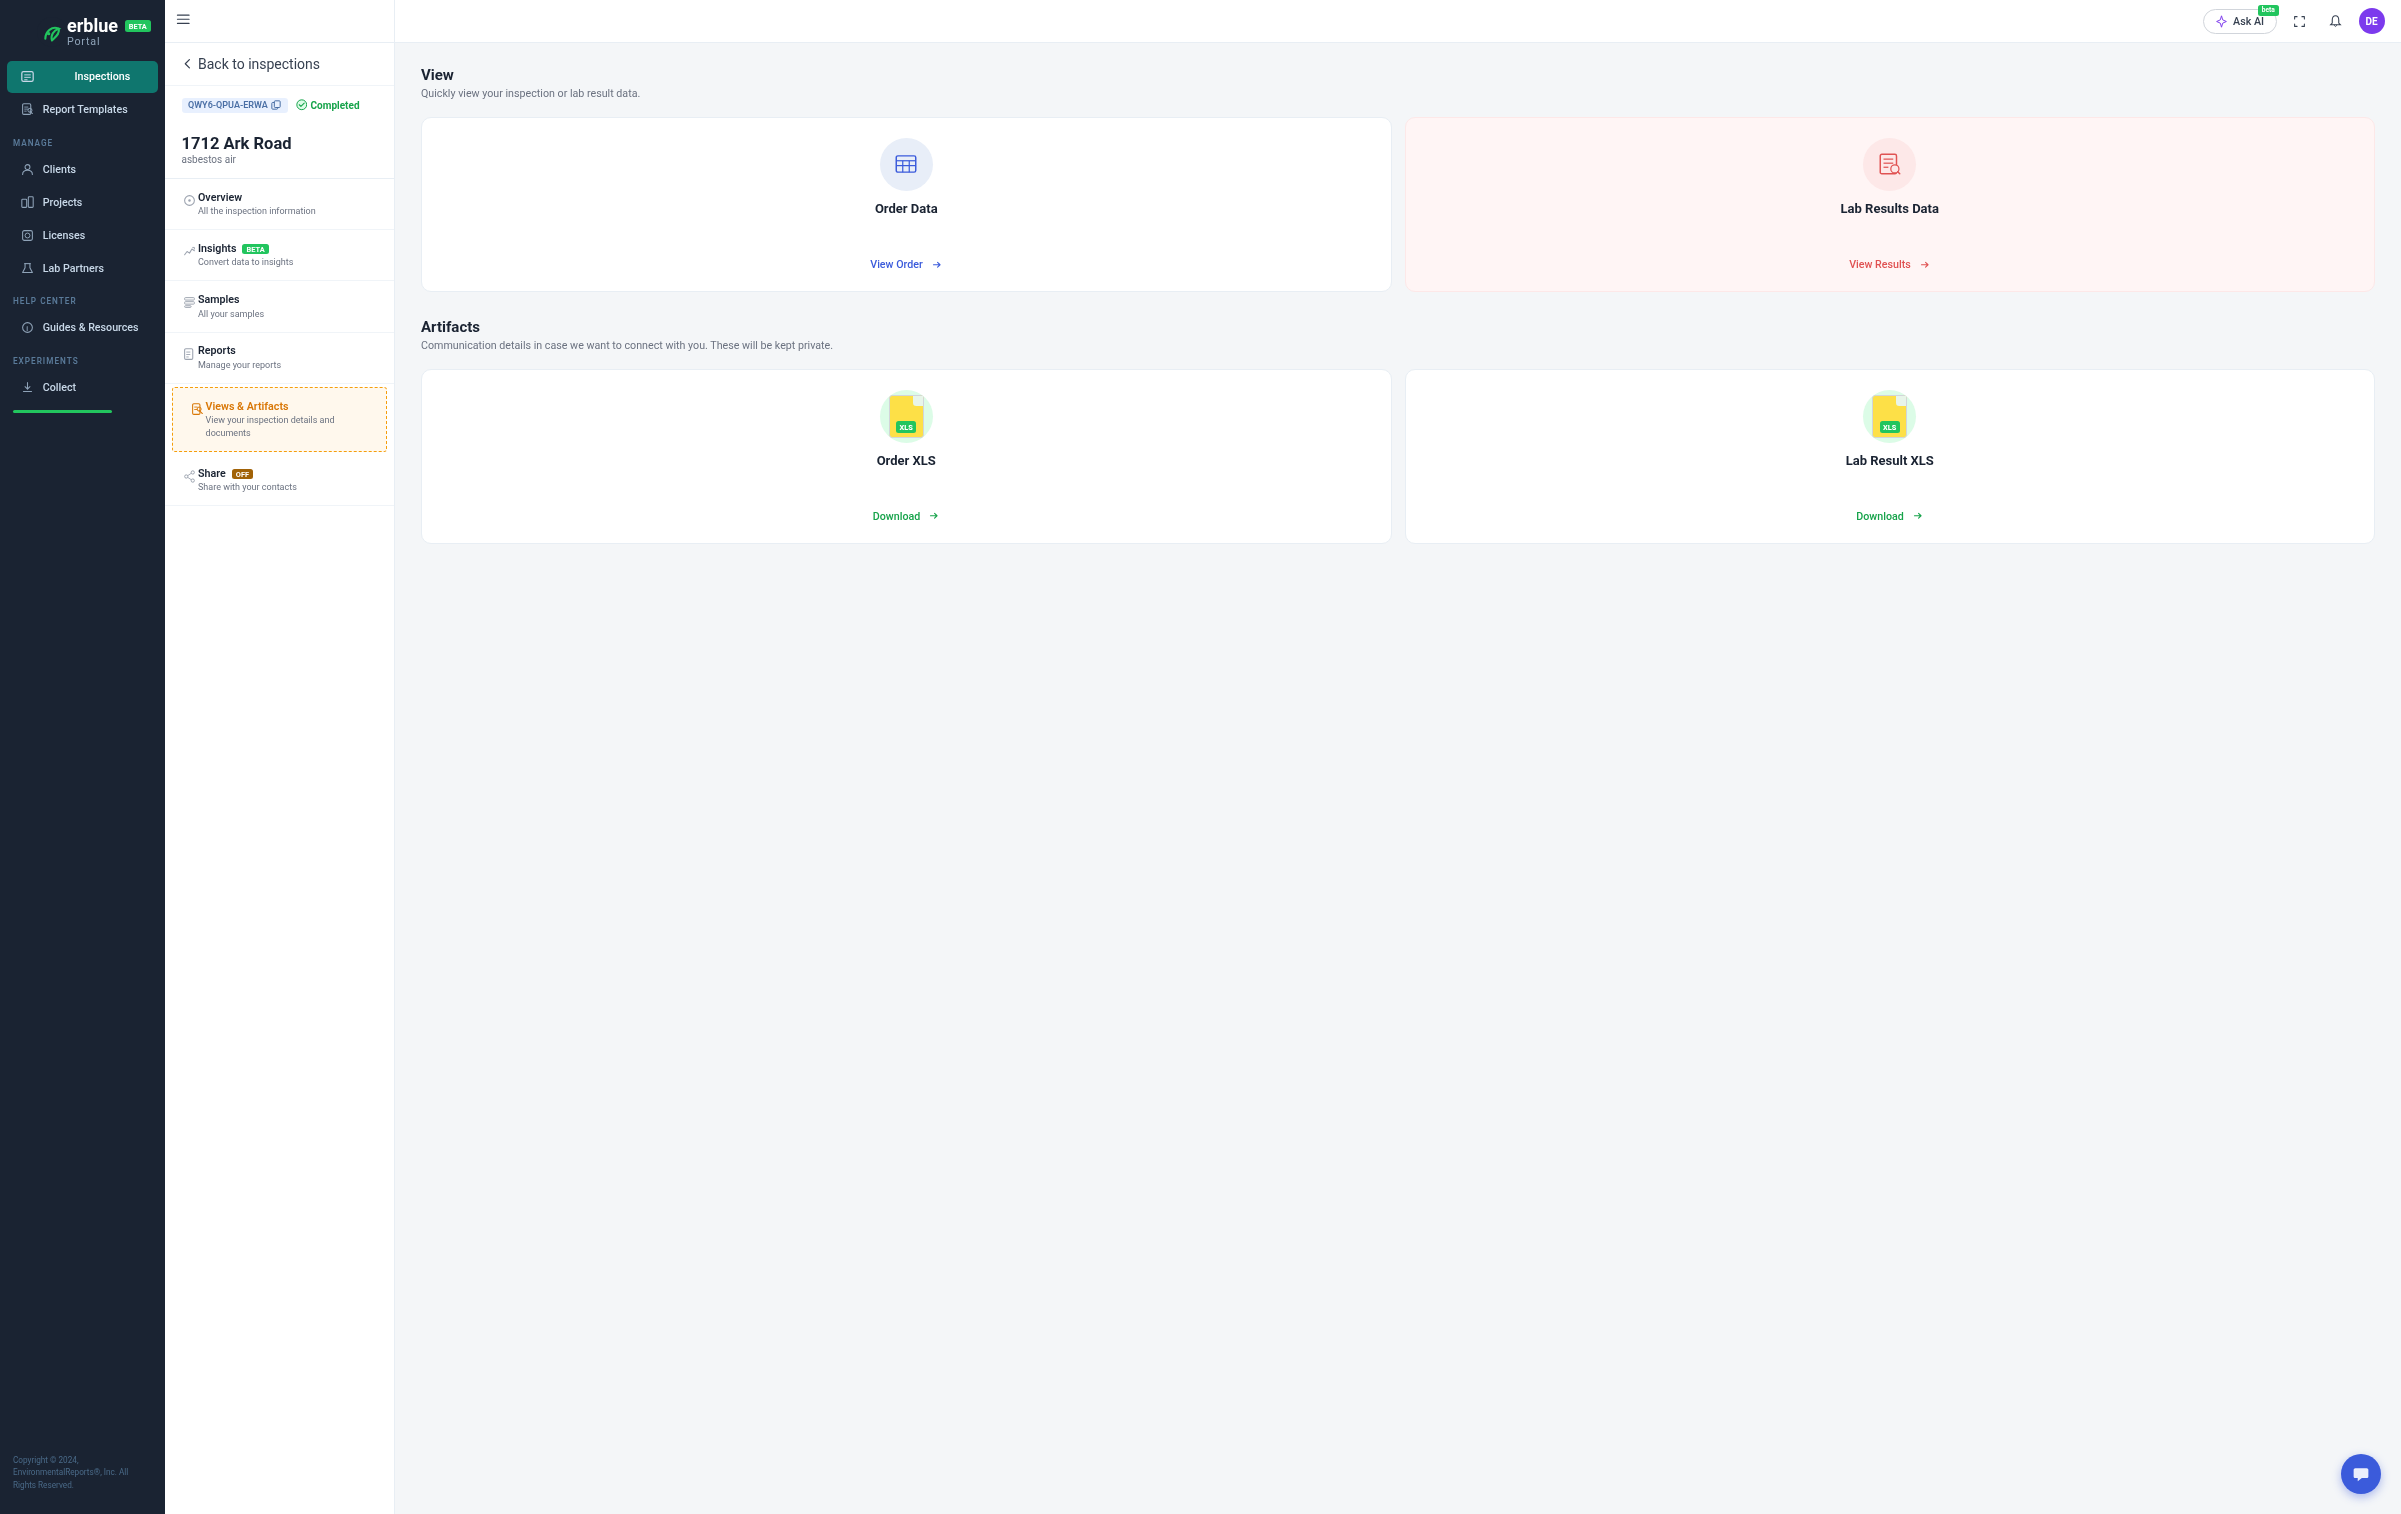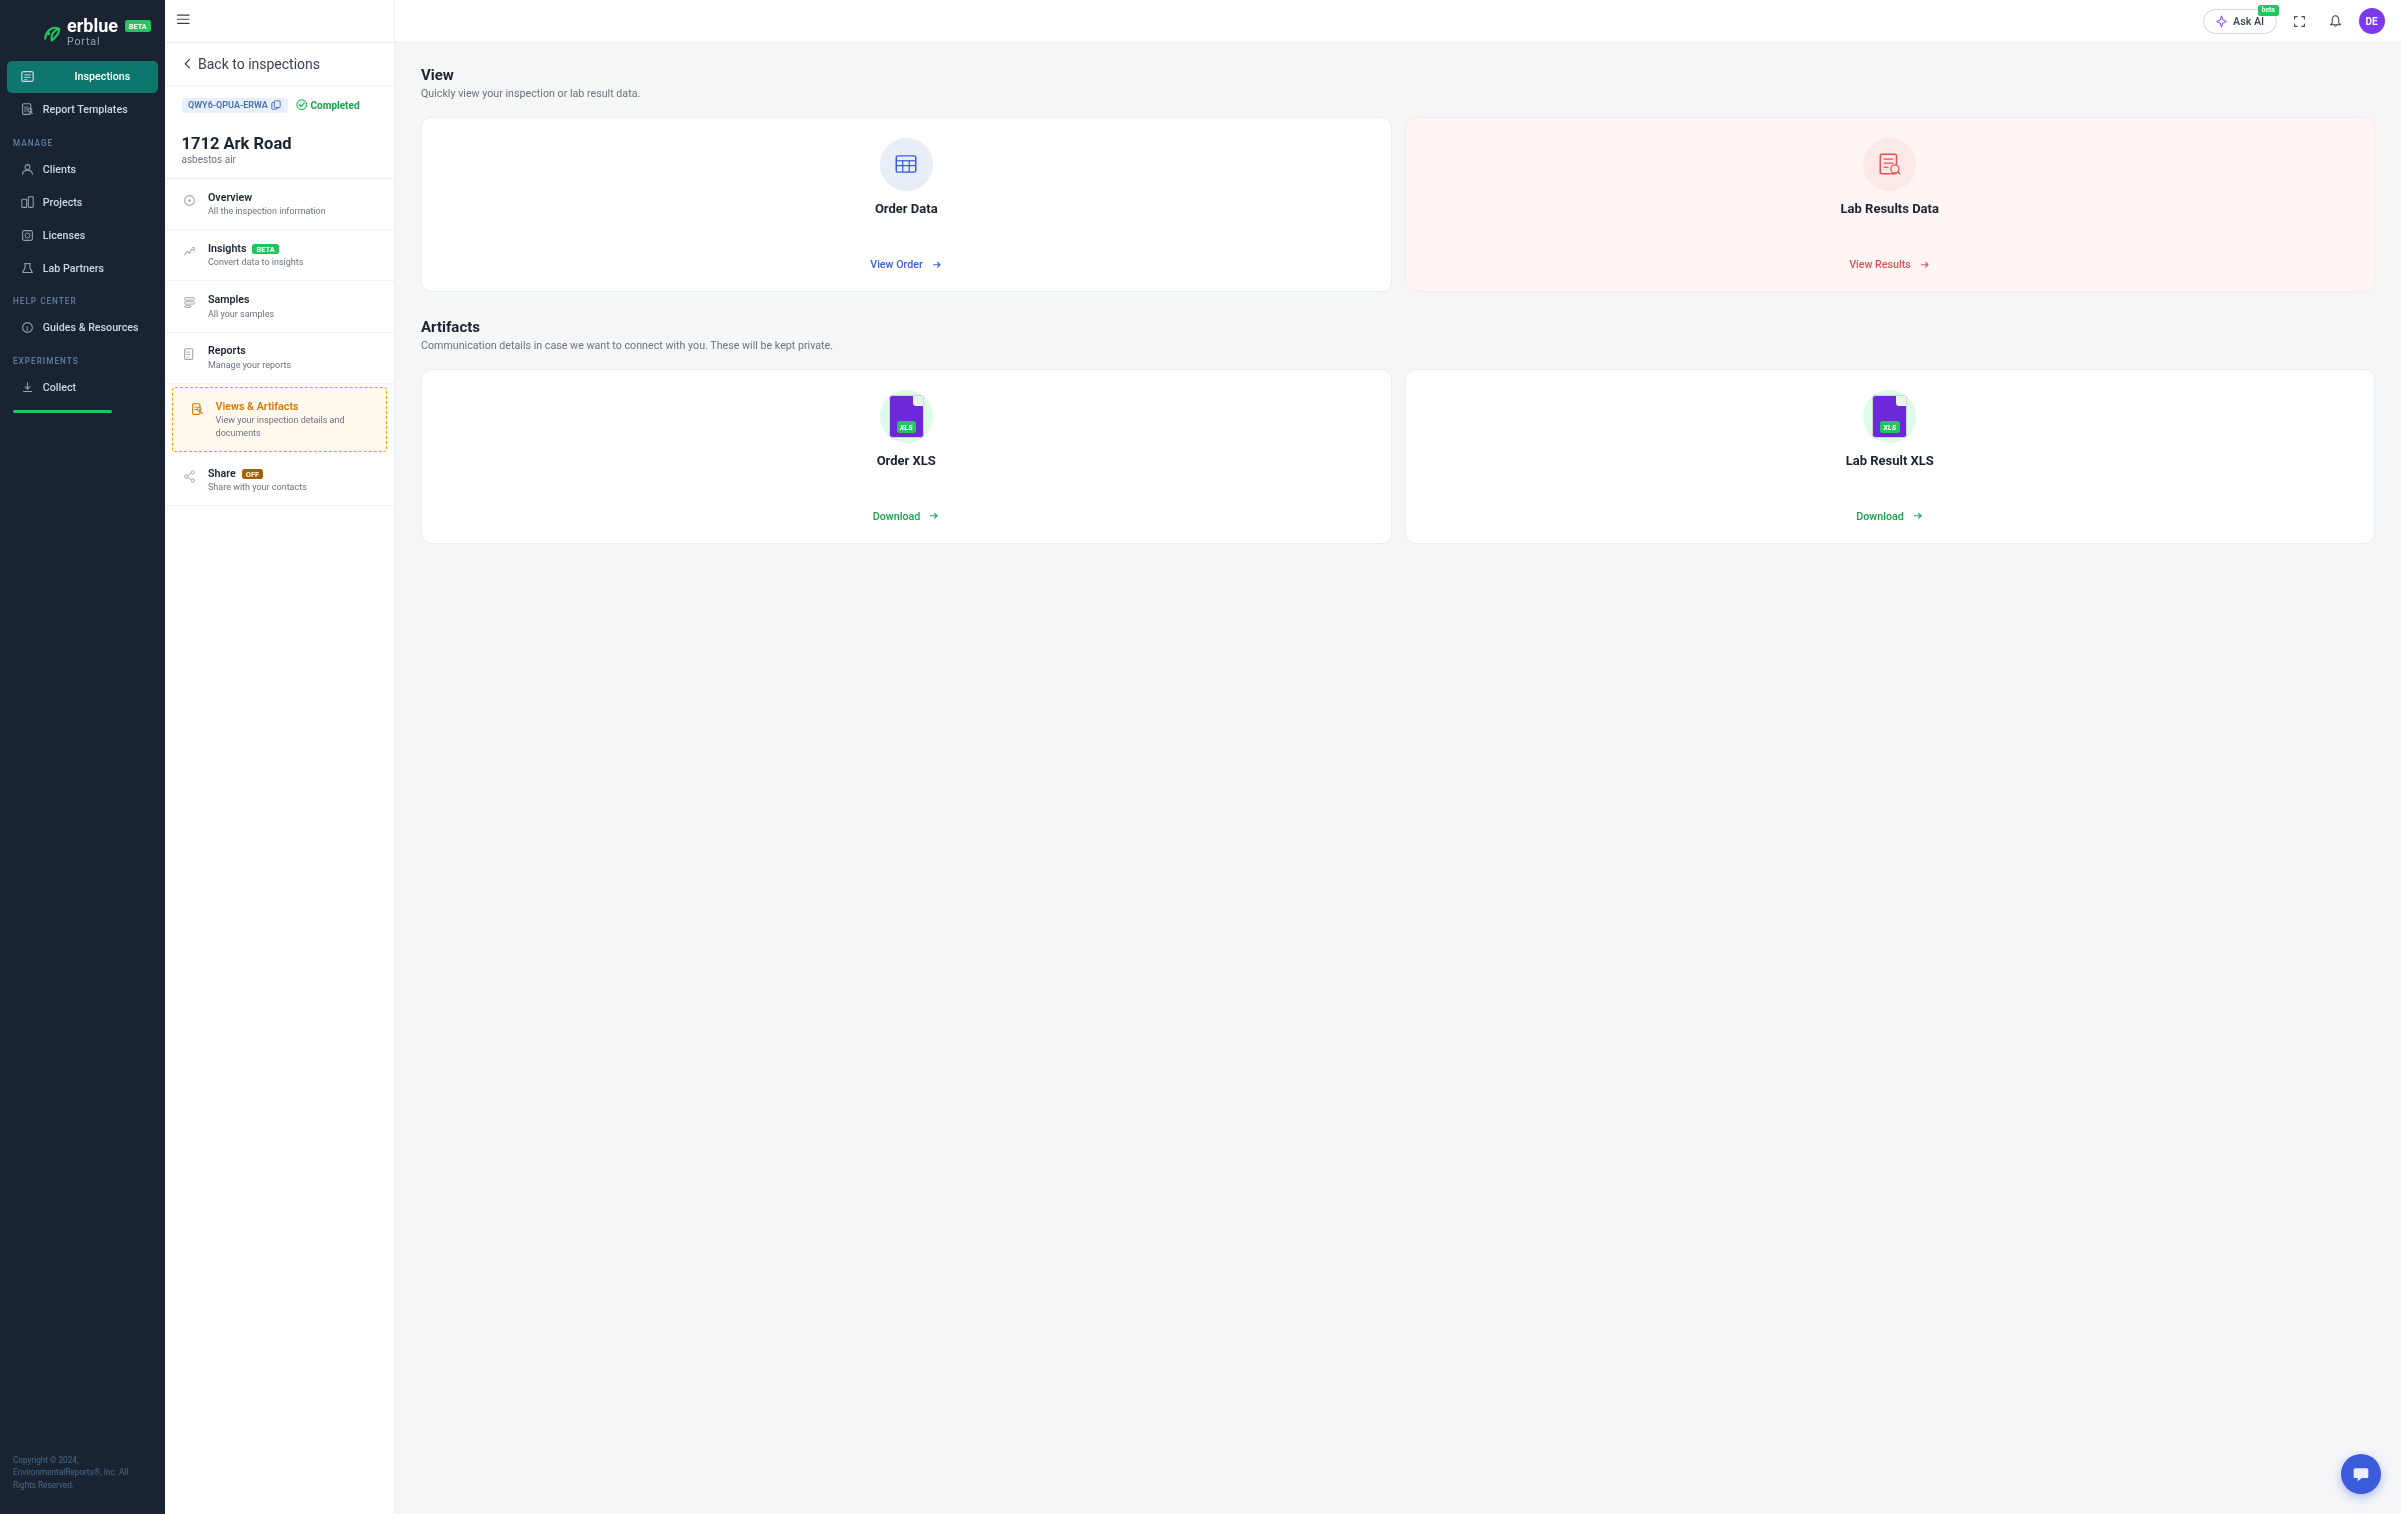--- a/index.html
+++ b/index.html
@@ -156,21 +156,20 @@
       color: #1a2332;
       margin-bottom: 1.6px;
     }
     .inspection-subtitle {
       font-size: 10px;
       color: #6b7280;
     }
     .nav-item {
       display: flex;
       align-items: flex-start;
-      gap: 10px;
       padding: 11.5px 16.5px;
       border-bottom: 0.8px solid #f0f4f8;
       cursor: pointer;
     }
     .nav-item.active {
       background: #fff8ed;
       border: 1.6px dashed #f59e0b;
       border-radius: 3px;
       margin: 3.3px 6.6px;
     }
@@ -350,29 +349,28 @@
       width: 40px;
       height: 46px;
       position: relative;
       display: flex;
       align-items: center;
       justify-content: center;
     }
     .file-shape {
       width: 35px;
       height: 43px;
-      background: #6d28d9;
+      background: #fde047;
       border-radius: 3.3px;
       border: 1.2px solid #d1d5db;
       position: relative;
       display: flex;
       align-items: flex-end;
       justify-content: center;
       padding-bottom: 3.3px;
-      font-style: italic;
     }
     .file-fold {
       position: absolute;
       top: 0;
       right: 0;
       width: 10px;
       height: 10px;
       background: #e8f5e9;
       border-bottom-left-radius: 3.3px;
     }

